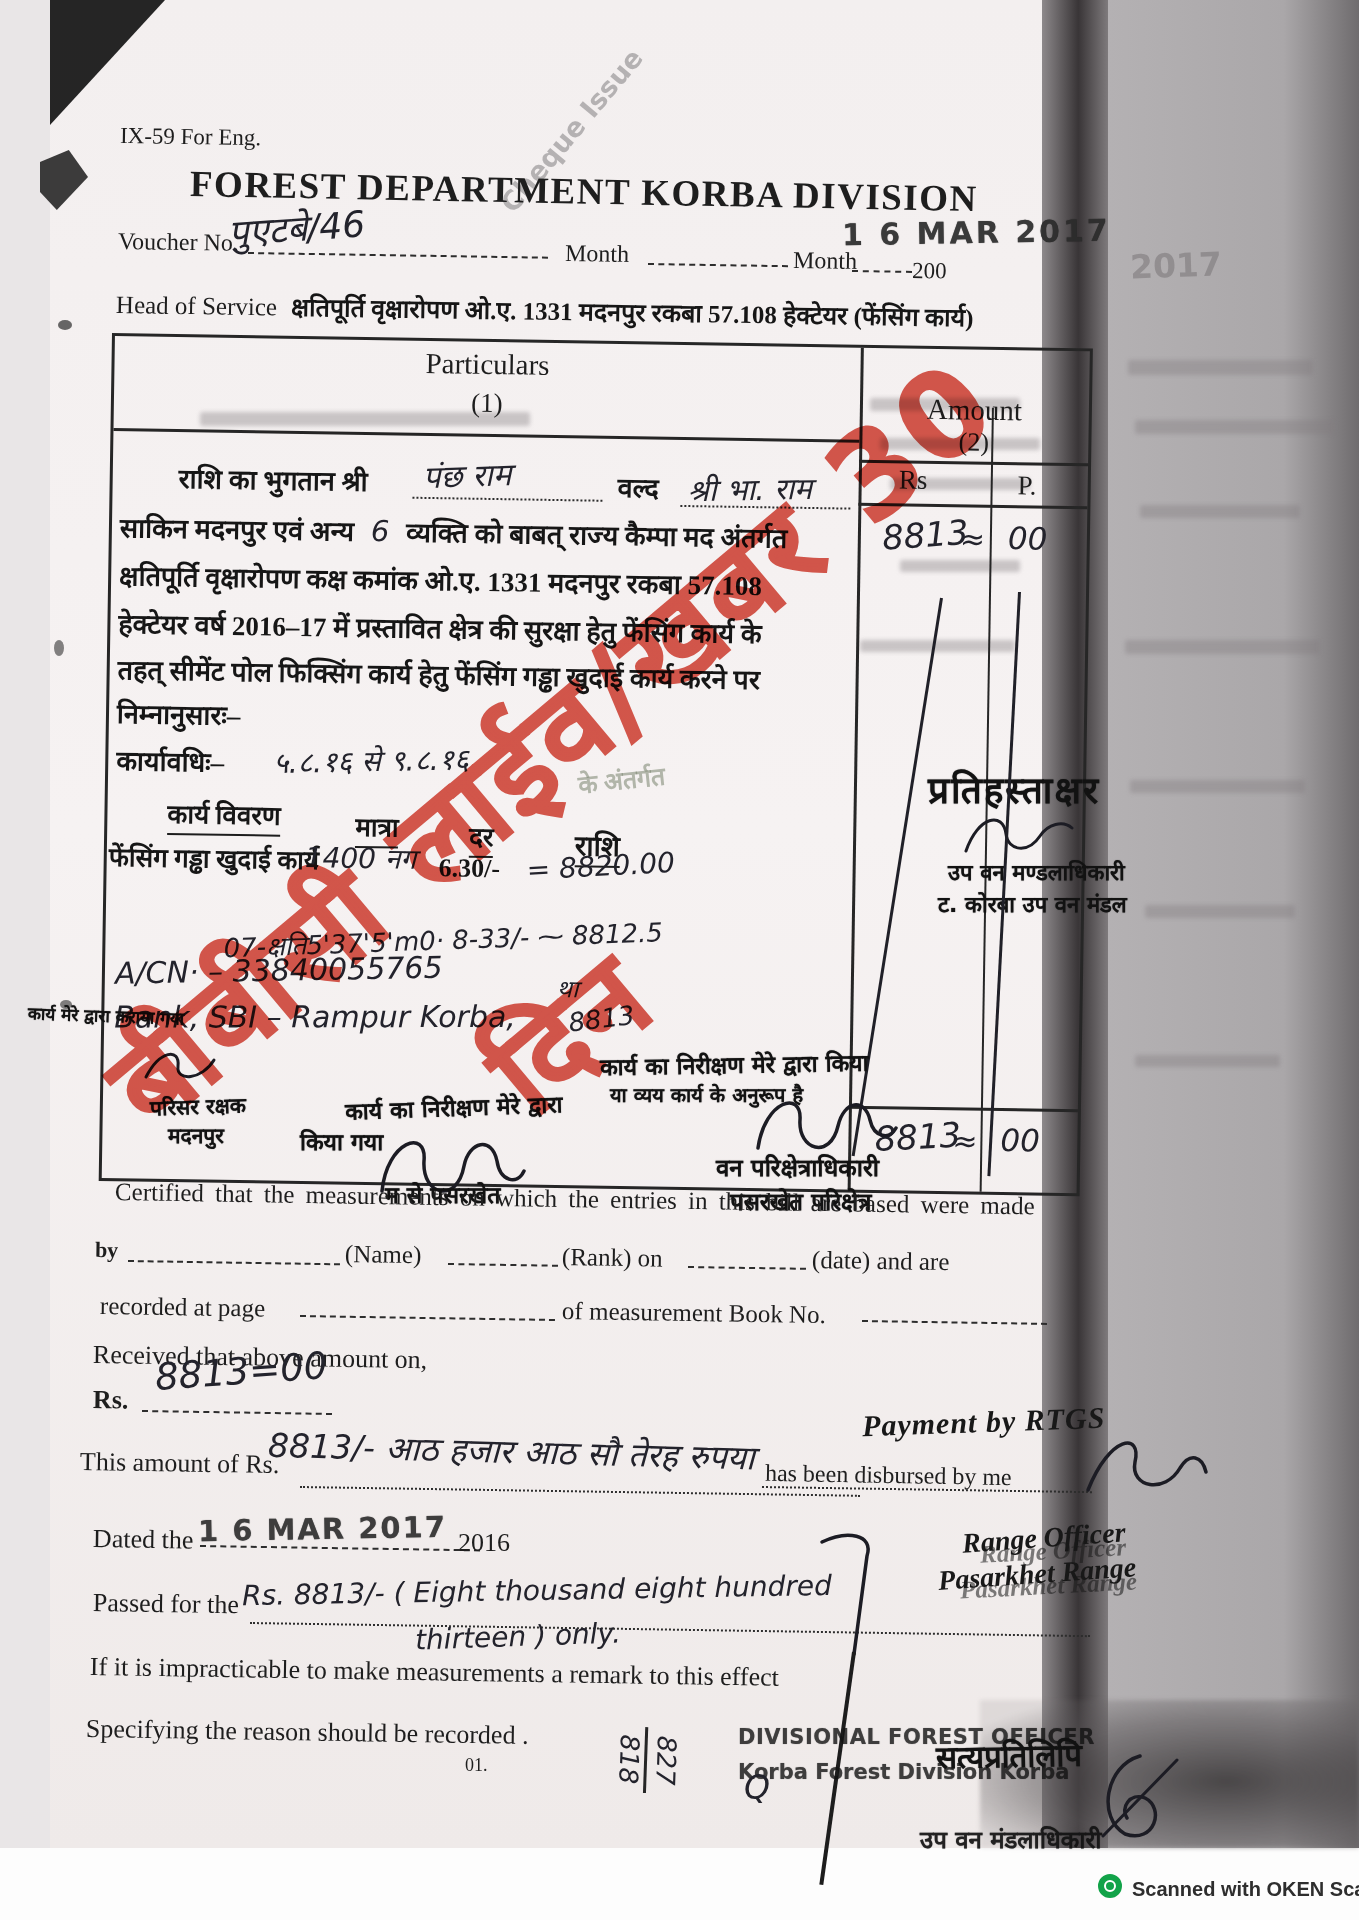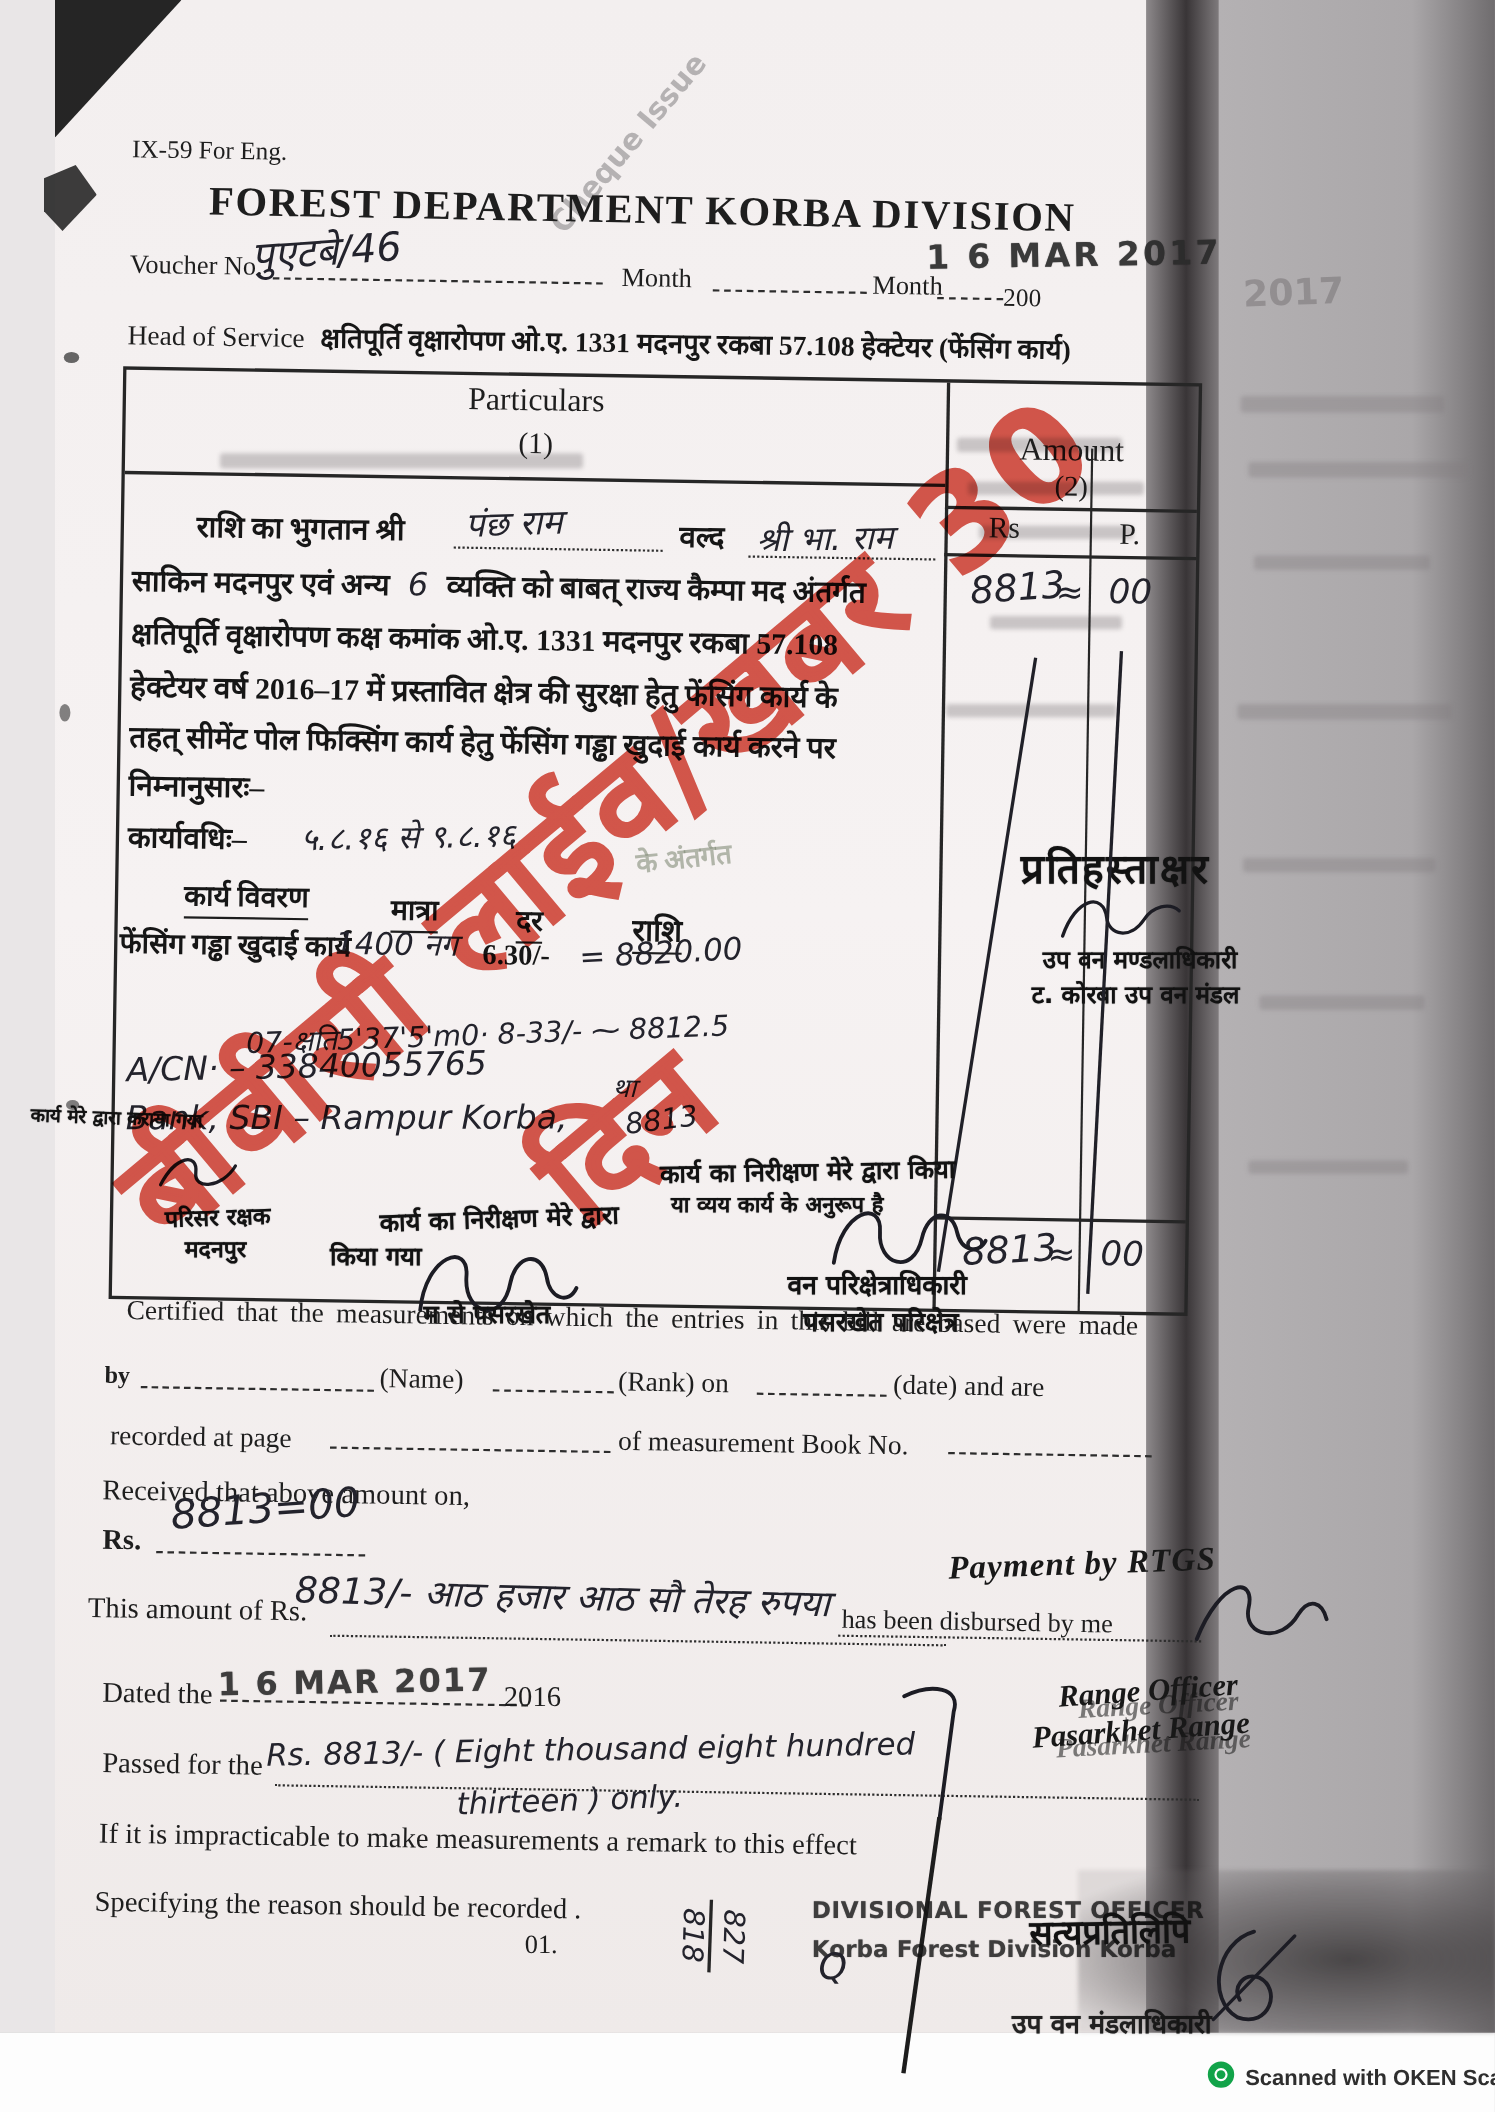--- a/index.html
+++ b/index.html
@@ -227,21 +227,21 @@
   <div class="abs hand nowrap" style="left:415px;top:1620px;font-size:28px;transform:rotate(-2deg);">thirteen ) only.</div>
   <div class="abs" style="left:812px;top:1528px;">
     <svg width="70" height="130" viewBox="0 0 70 130">
       <path d="M10 14 C35 2,62 6,55 28 L42 126" stroke-width="3.5"></path>
       </svg>
   </div>
   <div class="abs" style="left:852px;top:1652px;width:3.5px;height:235px;background:#1d1d1d;transform:rotate(8deg);transform-origin:top center;"></div>
 
   <div class="abs print nowrap r1" style="left:90px;top:1652px;font-size:26px;">If it is impracticable to make measurements a remark to this effect</div>
   <div class="abs print nowrap r1" style="left:86px;top:1714px;font-size:26px;">Specifying the reason should be recorded .</div>
-  <div class="abs print" style="left:465px;top:1755px;font-size:24px;margin-left:12px;">01.</div>
+  <div class="abs print" style="left:465px;top:1755px;font-size:18px;">01.</div>
   <div class="abs" style="left:608px;top:1730px;width:72px;height:66px;transform:rotate(92deg);">
     <div class="abs hand" style="left:8px;top:-4px;font-size:26px;">827</div>
     <div class="abs hl" style="left:0;top:30px;width:66px;height:2.5px;"></div>
     <div class="abs hand" style="left:8px;top:33px;font-size:26px;">818</div>
   </div>
 
   <div class="abs stampk nowrap" style="left:738px;top:1725px;font-size:21px;font-family:'DejaVu Sans',sans-serif;opacity:.8;letter-spacing:.5px;">DIVISIONAL FOREST OFFICER</div>
   <div class="abs stampk nowrap" style="left:738px;top:1750px;font-size:21px;opacity:.8;margin-top:10px;">Korba Forest Division Korba</div>
   <div class="abs hand" style="left:744px;top:1768px;font-size:33px;">Q</div>
   <div class="abs stampk nowrap" style="left:936px;top:1734px;font-size:31px;transform:rotate(-1deg);">सत्यप्रतिलिपि</div>

